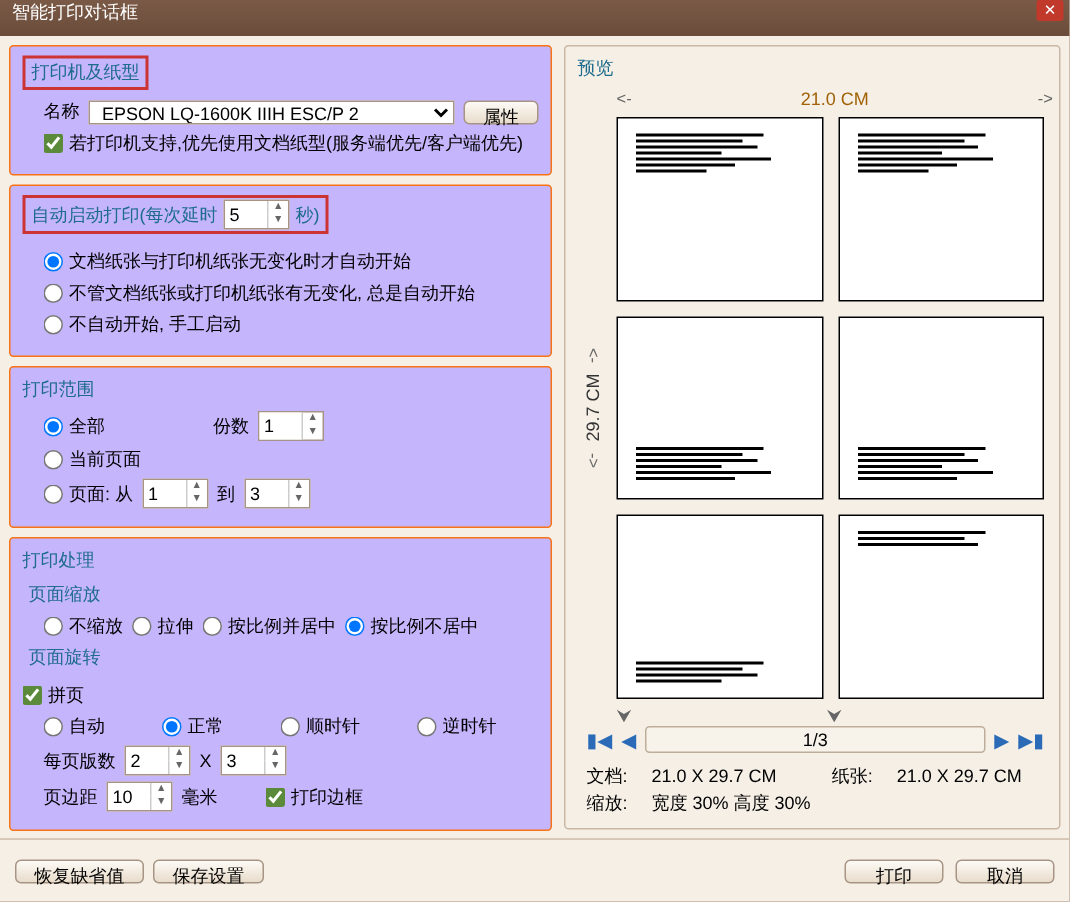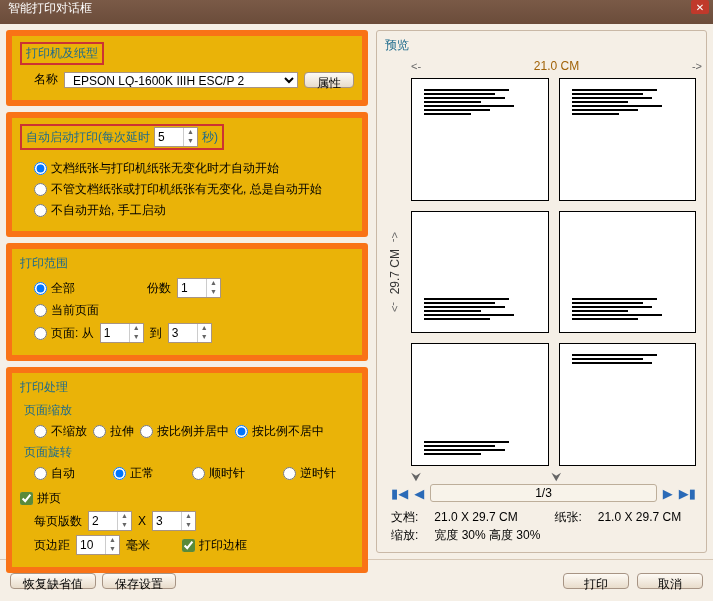--- a/index.html
+++ b/index.html
@@ -3,21 +3,21 @@
 <meta charset="utf-8">
 <style>
 * { box-sizing: border-box; margin: 0; padding: 0; font-family: "Microsoft YaHei", SimSun, sans-serif; font-size: 12px; }
 body { background: #8b6f5c; width: 713px; height: 601px; overflow: hidden; }
 .titlebar { background: linear-gradient(#7a5a47, #6b4c3a); height: 24px; display: flex; align-items: flex-start; padding: 0 4px; color: #fff; }
 .titlebar .title { flex: 1; padding-left: 4px; font-size: 12px; }
 .close-btn { width: 18px; height: 14px; background: #c0392b; display: flex; align-items: center; justify-content: center; color: #fff; border-radius: 2px; cursor: pointer; font-size: 10px; }
 .content { background: #f5efe6; height: 535px; padding: 6px; display: flex; gap: 8px; }
 .left-col { width: 362px; display: flex; flex-direction: column; gap: 6px; }
 .right-col { flex: 1; display: flex; flex-direction: column; }
-.group { border: 6px solid #f97316; border-radius: 3px; padding: 6px 8px 8px 8px; position: relative; background: #eab308; }
+.group { border: 1px solid #f97316; border-radius: 3px; padding: 6px 8px 8px 8px; position: relative; background: #c4b5fd; }
 .group-title { color: #1e6b8c; font-size: 12px; margin-bottom: 6px; }
 .hl-red { border: 2px solid #cc3333; padding: 1px 4px; display:inline-block; }
 .row { display: flex; align-items: center; gap: 6px; margin: 4px 0; }
 .indent { padding-left: 14px; }
 select.combo { flex: 1; height: 16px; background: #fff; border: 1px solid #a79484; padding: 0 4px; }
 select.combo, input.txt { background:#fff; }
 .btn { background: linear-gradient(#fdfaf5,#e8dccb); border: 1px solid #a79484; border-radius: 4px; padding: 2px 12px; cursor: pointer; height:16px;}
 input[type=checkbox] { width: 13px; height: 13px; accent-color:#5a8a3a;}
 input[type=radio] { width: 13px; height: 13px; }
 .spinwrap { display: inline-flex; align-items: center; border: 1px solid #a79484; background: #fff; height: 20px; }
@@ -64,20 +64,26 @@
 <div class="content">
   <div class="left-col">
 
     <div class="group">
       <div class="group-title"><span class="hl-red">打印机及纸型</span></div>
       <div class="row indent">
         <span>名称</span>
         <select class="combo"><option>EPSON LQ-1600K IIIH ESC/P 2</option></select>
         <button class="btn">属性</button>
       </div>
+      <div class="row indent">
+        <label class="chk">
+          <input type="checkbox" checked="" style="">
+          <span>若打印机支持,优先使用文档纸型(服务端优先/客户端优先)</span>
+        </label>
+      </div>
     </div>
 
     <div class="group">
       <div class="group-title hl-red" style="display:inline-flex;align-items:center;gap:4px;">
         <span>自动启动打印(每次延时</span>
         <span class="spinwrap">
           <input class="txt" value="5" style="">
           <span class="spnbtns">
               <span>▲</span>
               <span>▼</span>
@@ -166,45 +172,45 @@
         <label class="rad">
             <input type="radio" name="zm" style="">
             <span>按比例并居中</span>
           </label>
         <label class="rad">
             <input type="radio" name="zm" checked="" style="">
             <span>按比例不居中</span>
           </label>
       </div>
       <div class="section-label">页面旋转</div>
-      <div class="row indent">
-        <label class="rad">
-            <input type="radio" name="rt" style="">
-            <span>自动</span>
-          </label>
-          <span class="gap"></span>
-        <label class="rad">
-            <input type="radio" name="rt" checked="" style="">
-            <span>正常</span>
-          </label>
-          <span class="gap"></span>
-        <label class="rad">
-            <input type="radio" name="rt" style="">
-            <span>顺时针</span>
-          </label>
-          <span class="gap"></span>
-        <label class="rad">
-            <input type="radio" name="rt" style="">
-            <span>逆时针</span>
-          </label>
-      </div>
       <div class="row" style="margin-top:8px">
         <label class="chk">
             <input type="checkbox" checked="" style="">
             <span>拼页</span>
+          </label>
+      </div>
+      <div class="row indent">
+        <label class="rad">
+            <input type="radio" name="rt" style="">
+            <span>自动</span>
+          </label>
+          <span class="gap"></span>
+        <label class="rad">
+            <input type="radio" name="rt" checked="" style="">
+            <span>正常</span>
+          </label>
+          <span class="gap"></span>
+        <label class="rad">
+            <input type="radio" name="rt" style="">
+            <span>顺时针</span>
+          </label>
+          <span class="gap"></span>
+        <label class="rad">
+            <input type="radio" name="rt" style="">
+            <span>逆时针</span>
           </label>
       </div>
       <div class="row indent">
         <span>每页版数</span>
         <span class="spinwrap">
             <input class="txt" value="2" style="">
             <span class="spnbtns">
               <span>▲</span>
               <span>▼</span>
             </span>

